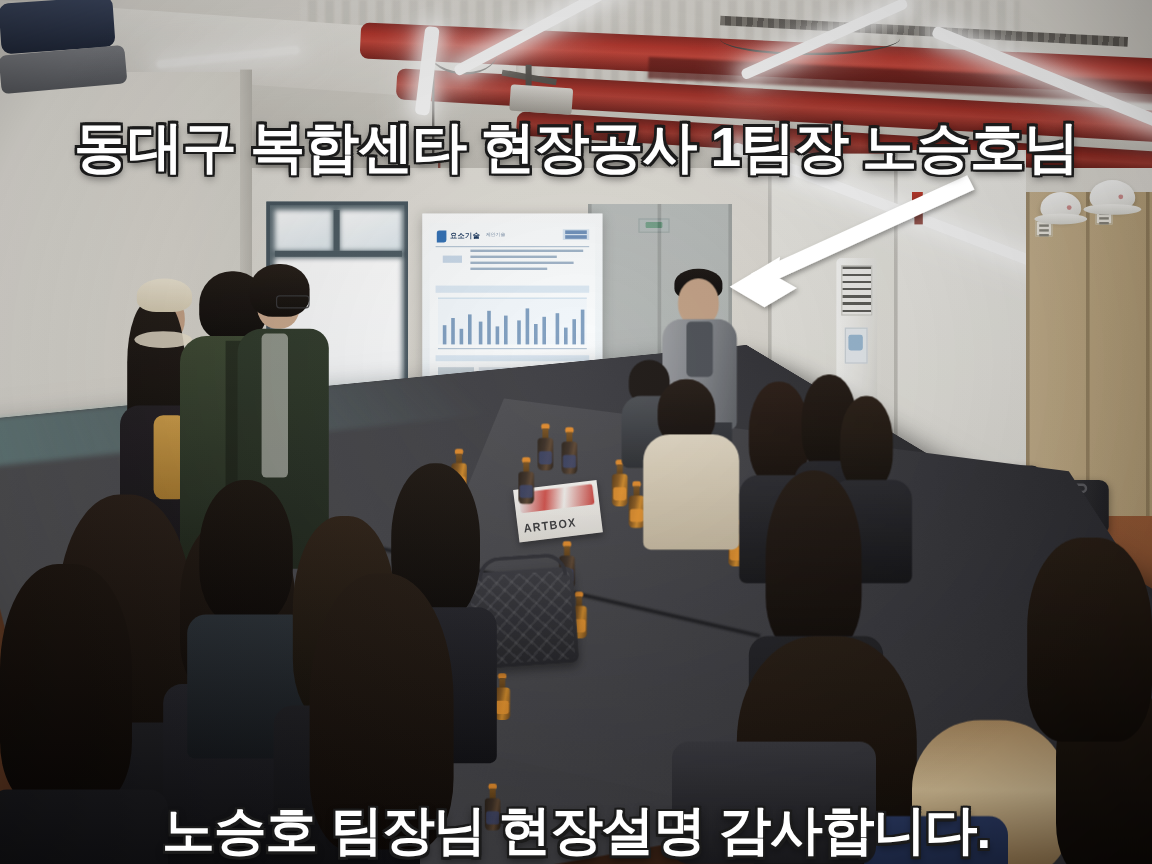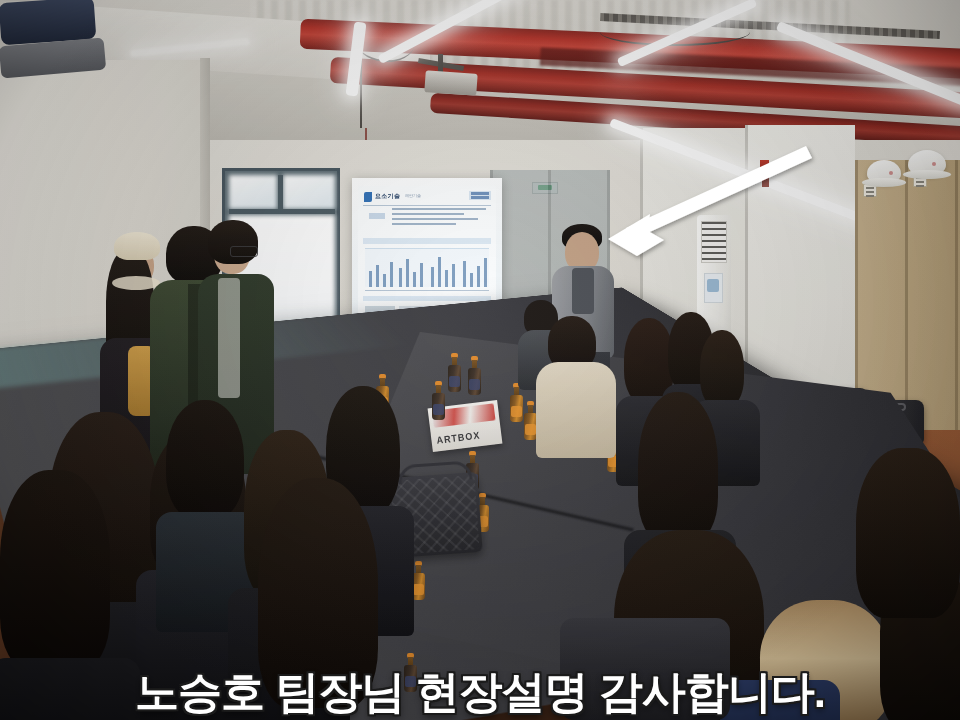--- a/index.html
+++ b/index.html
@@ -609,15 +609,16 @@
       <filter id="arrowShadow" x="-20%" y="-20%" width="150%" height="150%">
         <feDropShadow dx="1.5" dy="2" stdDeviation="2" flood-color="#000" flood-opacity="0.35"></feDropShadow>
       </filter>
     </defs>
     <g filter="url(#arrowShadow)">
       <polygon points="806,146 812,158 632,240 626,228" fill="#ffffff"></polygon>
       <polygon points="608,239 650,214 648,231 664,240 637,256" fill="#ffffff"></polygon>
     </g>
   </svg>
 
+  <div class="caption caption-top">동대구 복합센타 현장공사 1팀장 노승호님</div>
   <div class="caption caption-bottom">노승호 팀장님 현장설명 감사합니다.</div>
 
 </div>
 
 </body></html>

